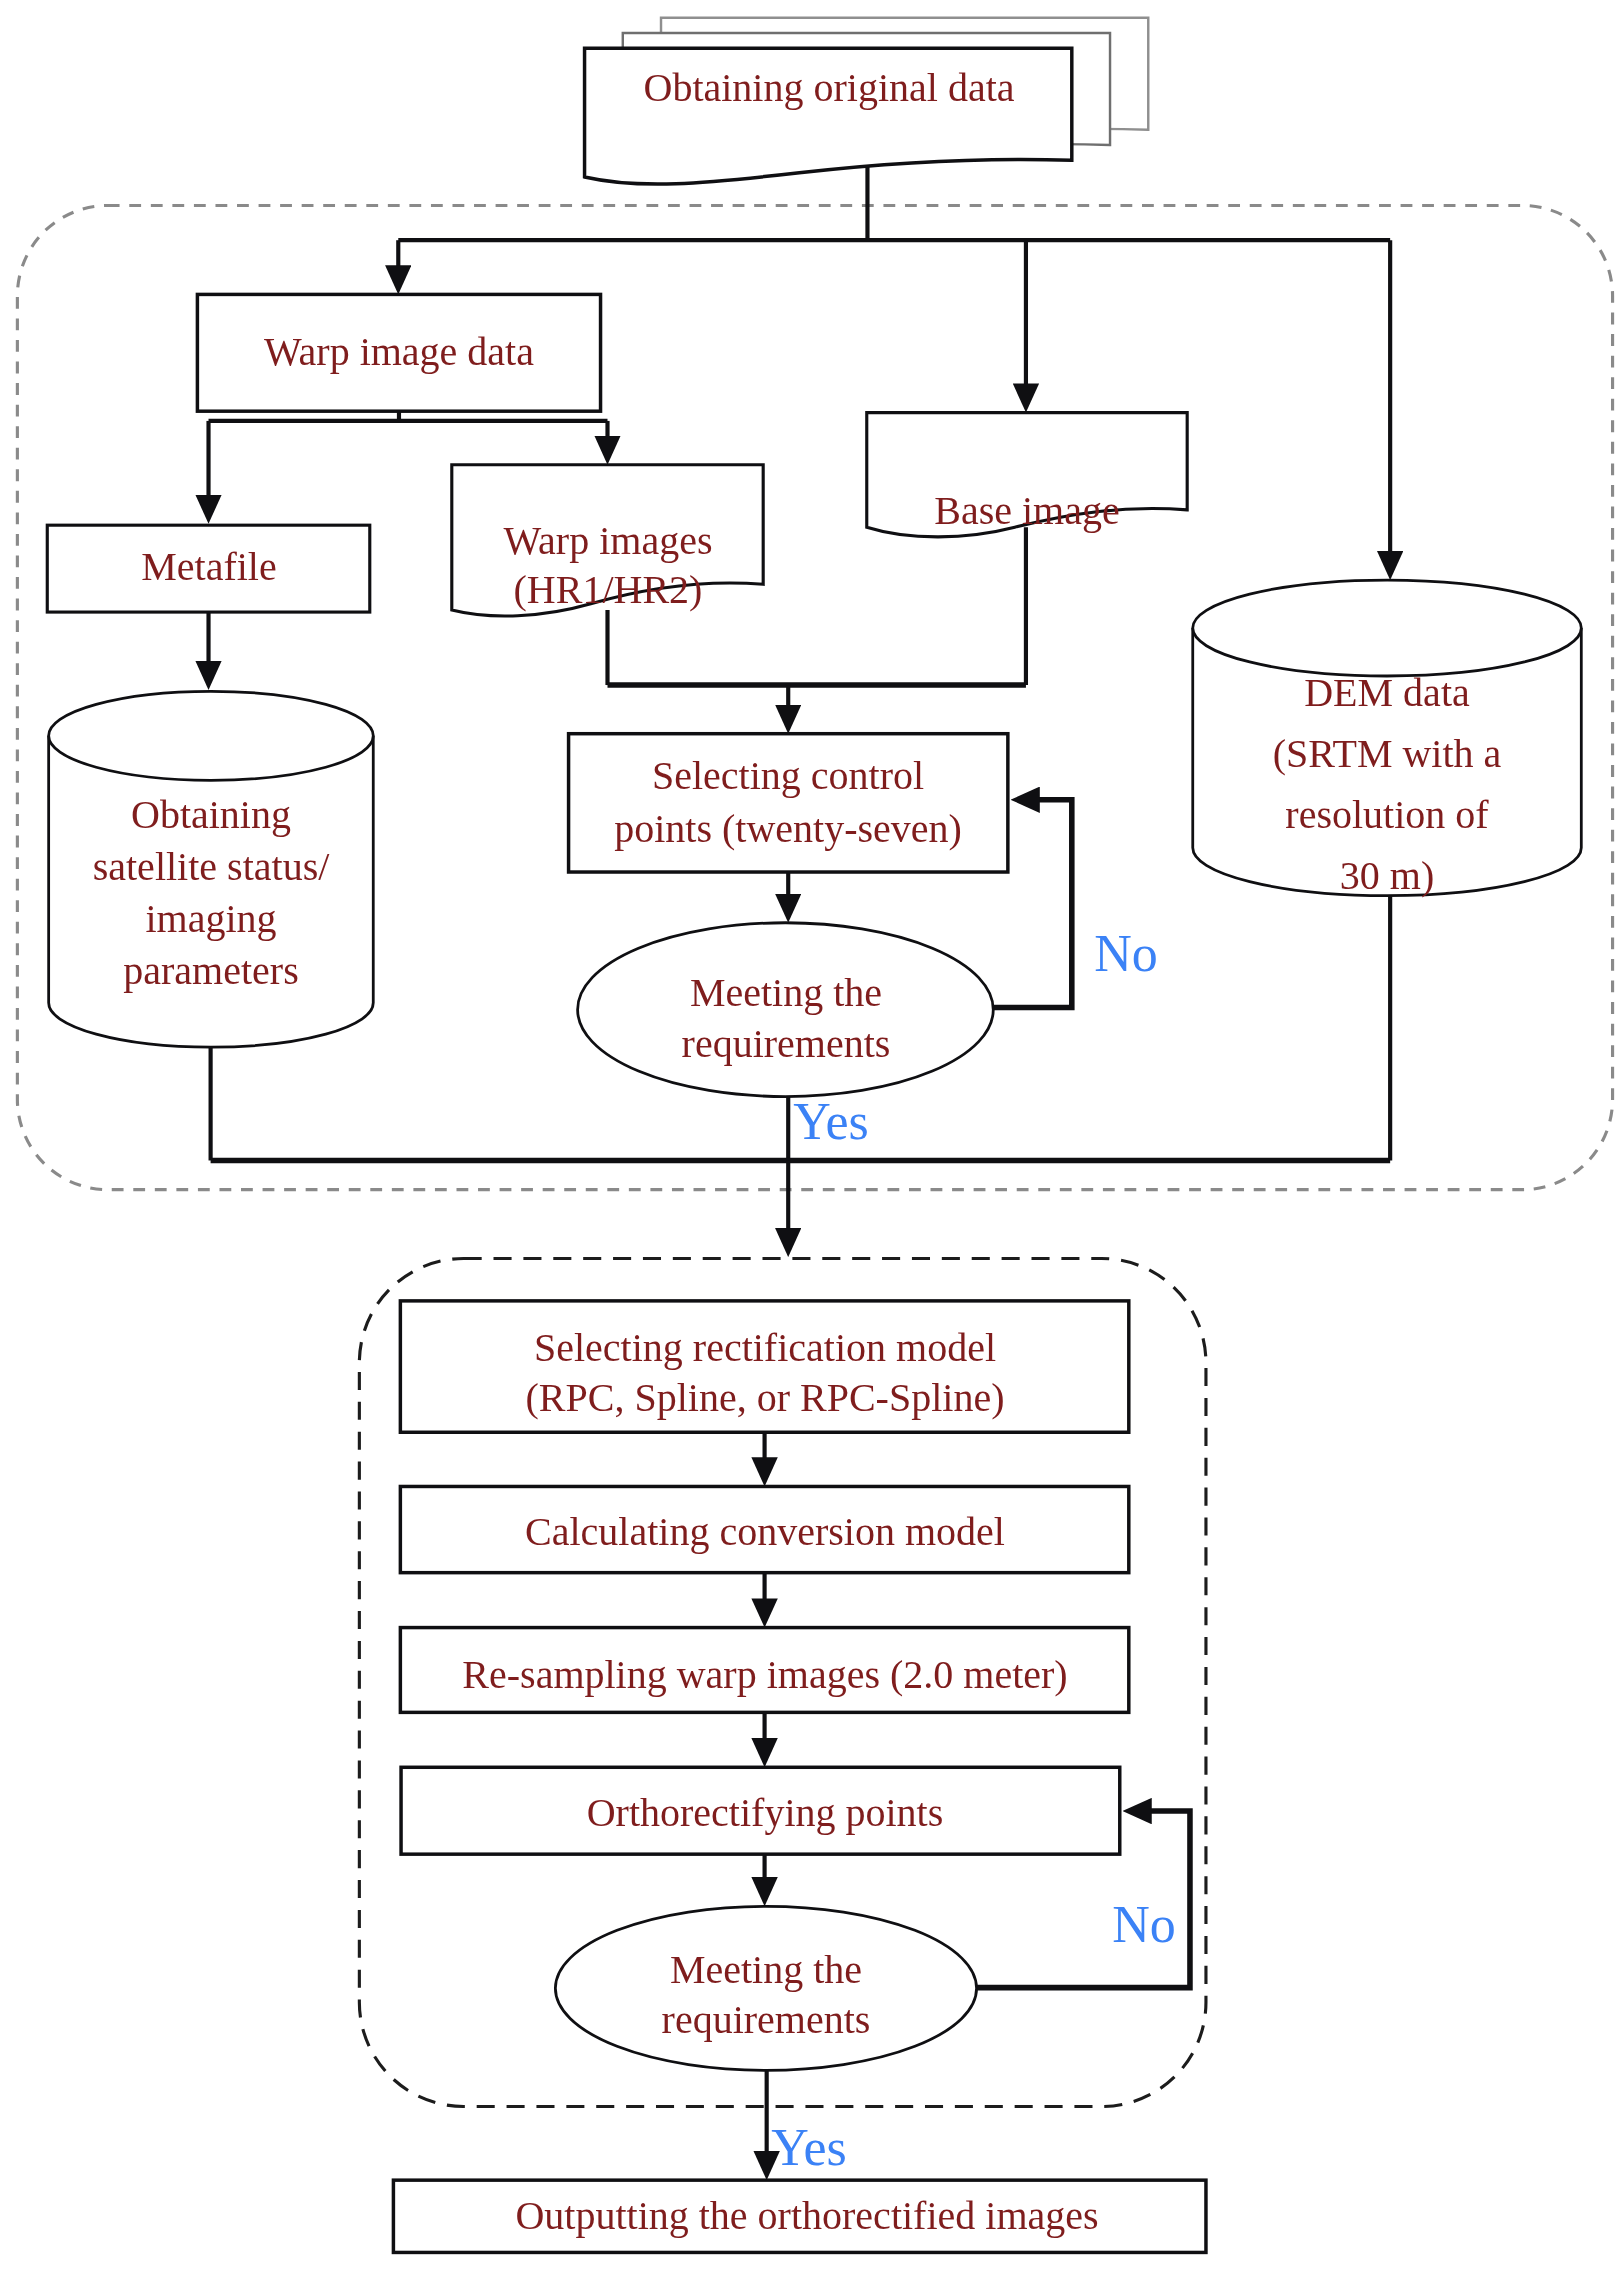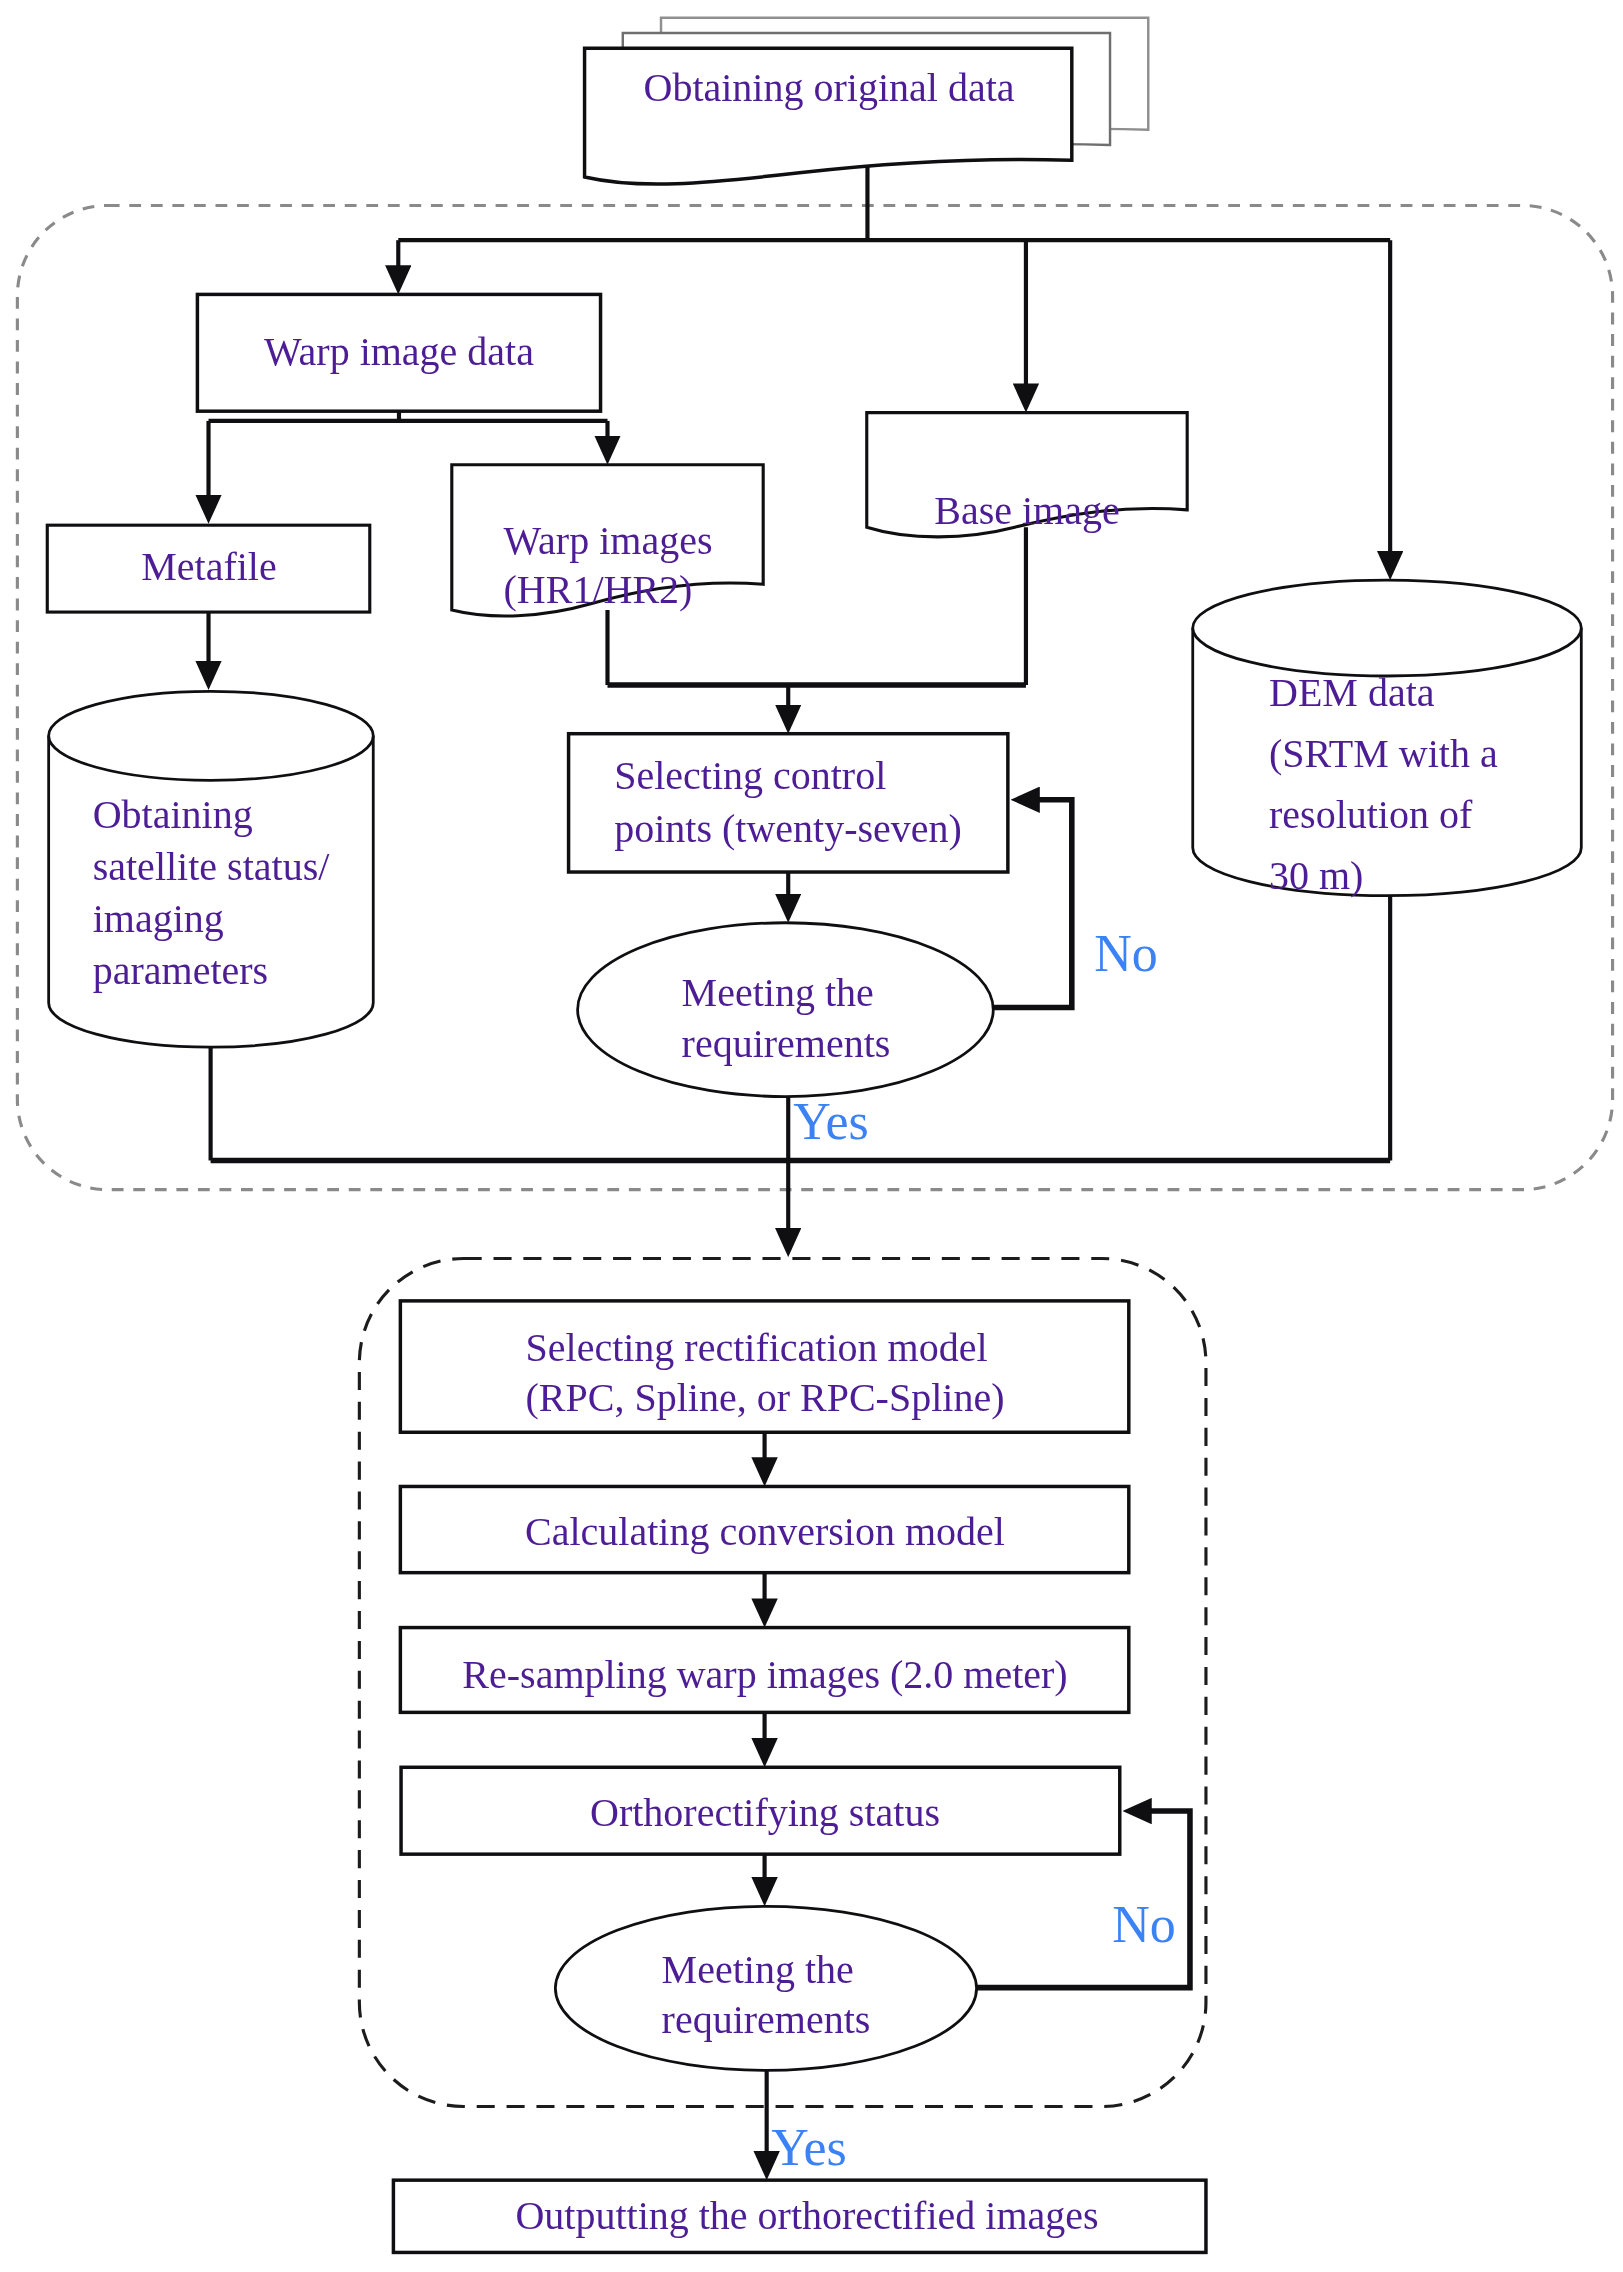--- a/index.html
+++ b/index.html
@@ -8,25 +8,25 @@
     width:1623px;height:2273px;
     background:#ffffff;
     font-family:"Liberation Serif", serif;
     color:#16151a;
     overflow:hidden;
   }
   #shapes{position:absolute;left:0;top:0;width:1623px;height:2273px;}
   .lbl{
     position:absolute;
     transform:translate(-50%,-50%);
-    text-align:left;
+    text-align:center;
     white-space:pre-line;
     font-size:40px;
     line-height:50px;
-    color:#4c1d95;
+    color:#7f1d1d;
   }
   .edge-lbl{
     position:absolute;
     transform:translate(-50%,-50%);
     font-size:52px;
     color:#3b82f6;
     white-space:nowrap;
   }
 </style>
 </head>
@@ -133,21 +133,21 @@
   <div class="lbl" style="left:786px;top:1018px;line-height:51px;">Meeting the
 requirements</div>
 
   <div class="lbl" style="left:765px;top:1532px;">Calculating conversion model</div>
 
   <div class="lbl" style="left:765px;top:1373px;">Selecting rectification model
 (RPC, Spline, or RPC-Spline)</div>
 
   <div class="lbl" style="left:765px;top:1675px;">Re-sampling warp images (2.0 meter)</div>
 
-  <div class="lbl" style="left:765px;top:1813px;">Orthorectifying status</div>
+  <div class="lbl" style="left:765px;top:1813px;">Orthorectifying points</div>
 
   <div class="lbl" style="left:766px;top:1995px;">Meeting the
 requirements</div>
 
   <div class="lbl" style="left:799px;top:2216px;margin-left:8px;">Outputting the orthorectified images</div>
 
   <div class="edge-lbl" style="left:1126px;top:953px;">No</div>
   <div class="edge-lbl" style="left:831px;top:1121px;">Yes</div>
   <div class="edge-lbl" style="left:1144px;top:1924px;">No</div>
   <div class="edge-lbl" style="left:809px;top:2147px;">Yes</div>

